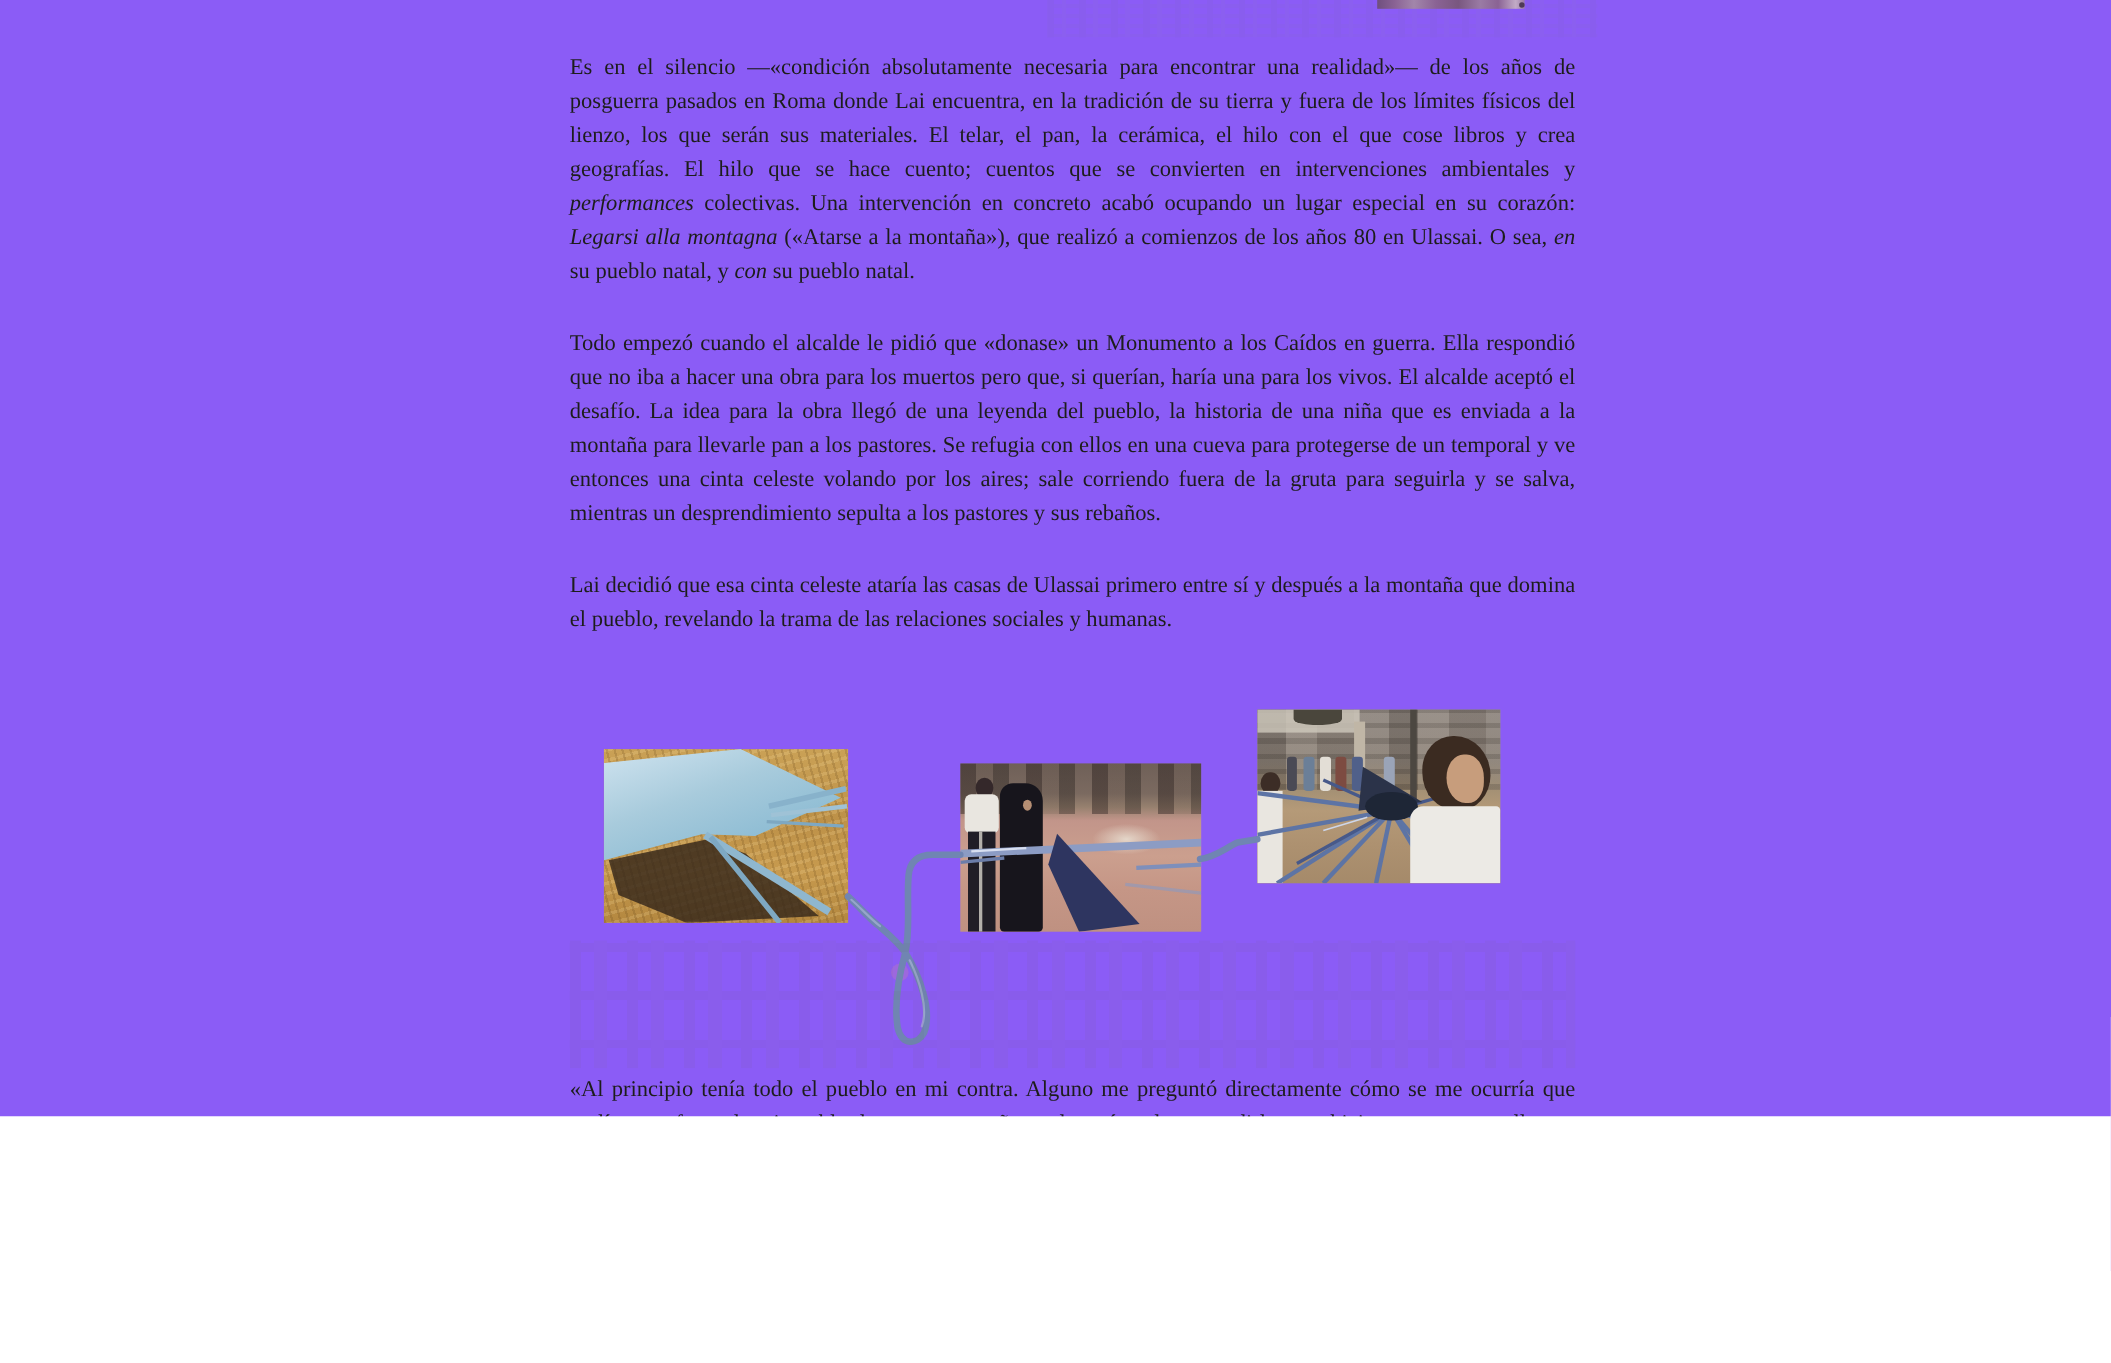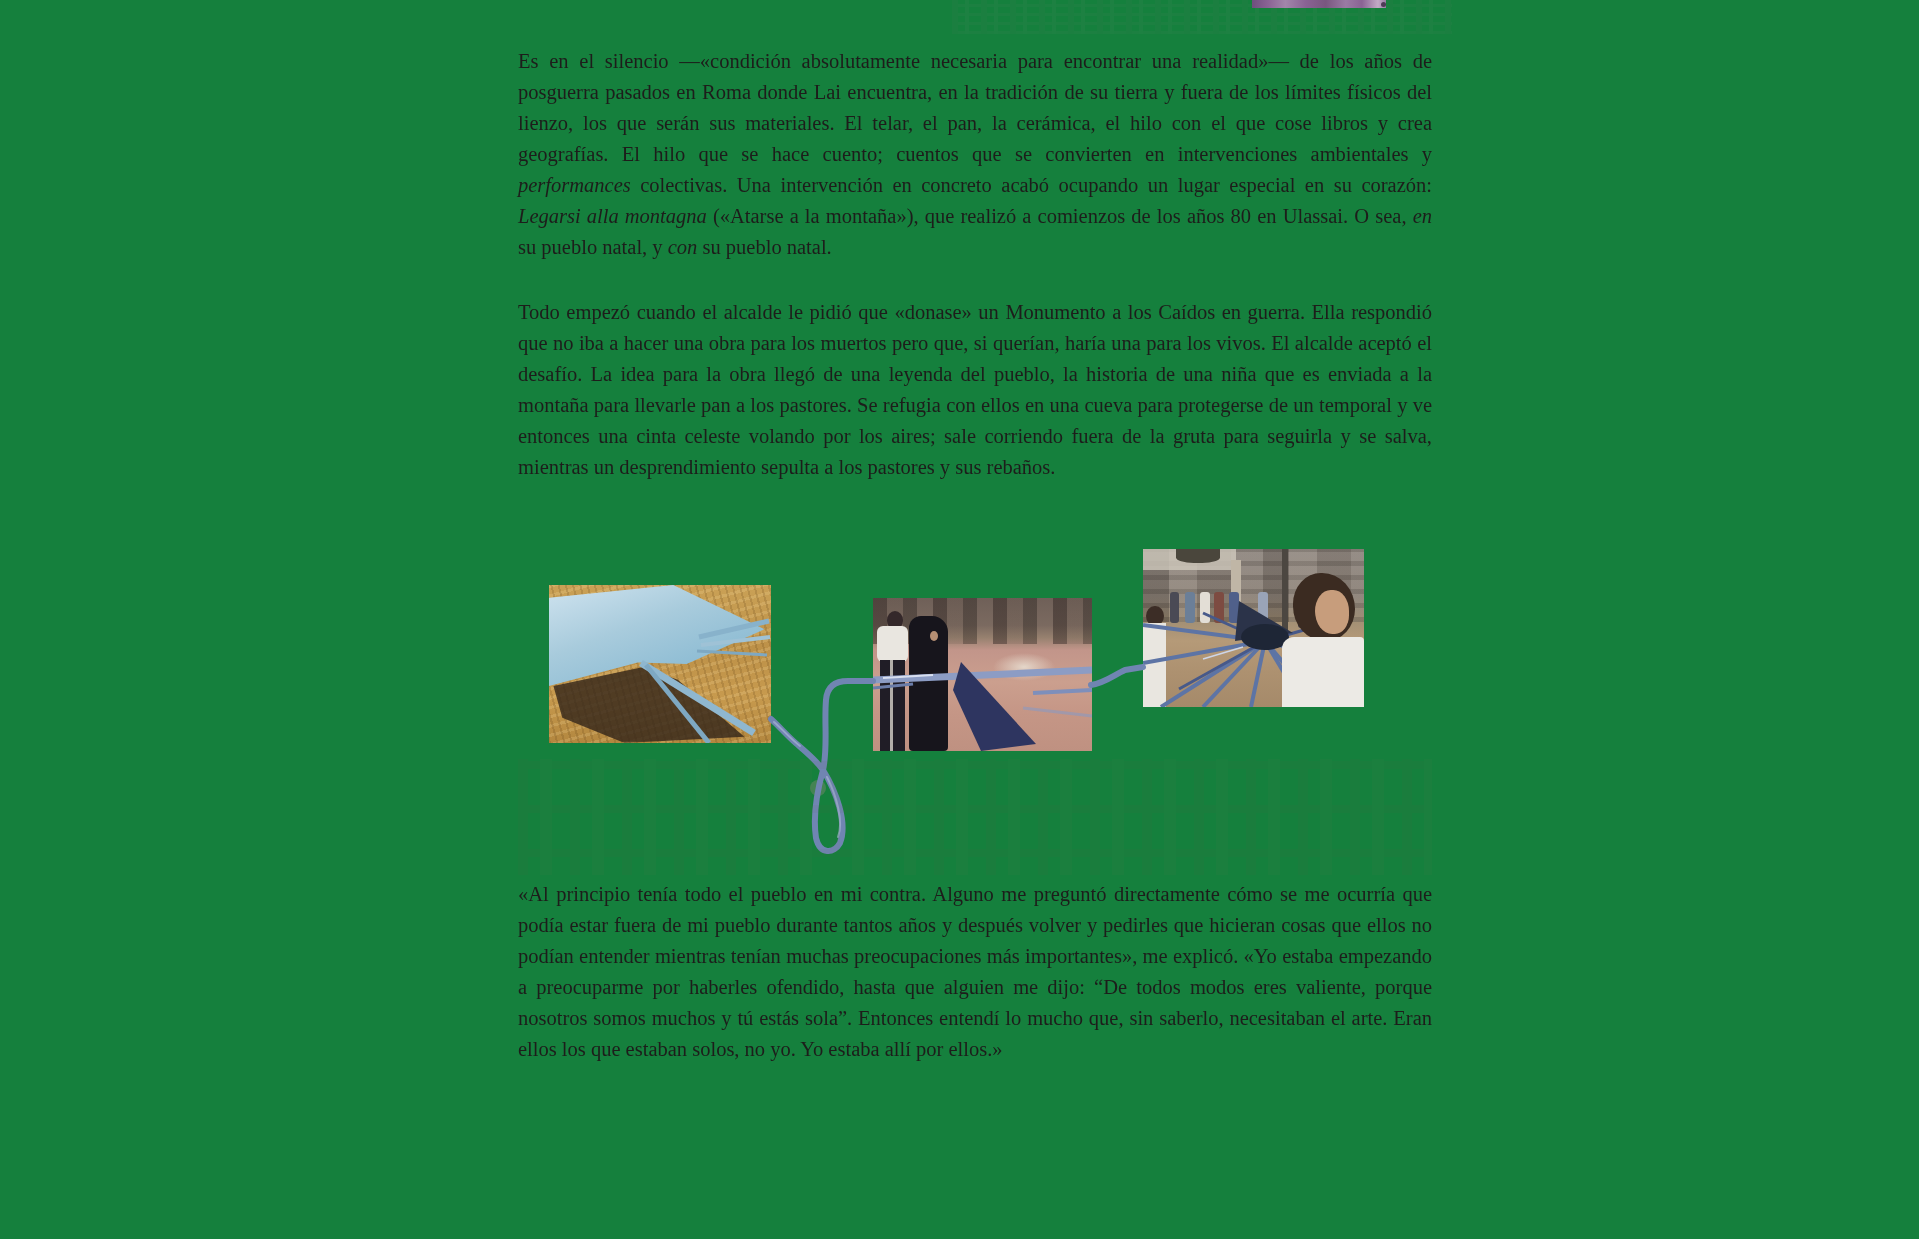--- a/index.html
+++ b/index.html
@@ -1,16 +1,16 @@
 <!DOCTYPE html>
 <html style="--c-text: #1d1d1b; --c-ribbon-blue: #7085b2; --c-purple-fragment: #8a6394; --c-tarp-blue: #8fbdd4; --c-hay-gold: #bd9148; --c-terrain-pink: #c79a8a; --c-village-tan: #b59a78;"><head>
 <meta charset="utf-8">
 <style>
   html,body{margin:0;padding:0;background:#ffffff;}
-  .page{position:relative;width:1919px;height:1239px;background:#15803d;overflow:hidden;
+  .page{position:relative;width:1919px;height:1015px;background:#8b5cf6;overflow:hidden;
         font-family:"Liberation Serif","DejaVu Serif",serif;}
 
   
   .faint-top-band{position:absolute;left:952px;top:0;width:500px;height:34px;opacity:.06;
     background:
       repeating-linear-gradient(90deg,#7a7a7a 0 6px,transparent 6px 13px,#999 13px 17px,transparent 17px 29px),
       repeating-linear-gradient(0deg,#888 0 3px,transparent 3px 9px);}
   .purple-frag{position:absolute;left:1252px;top:0;width:134px;height:8px;
     background:linear-gradient(90deg,#6f4f7e 0%,#8a6394 12%,#a286aa 25%,#8a6394 40%,#79577f 55%,
       #9a7ba4 70%,#8a6394 82%,#c2abc6 94%,#9a7ba4 100%);}
@@ -91,20 +91,21 @@
 <div class="page">
 
   <div class="faint-top-band"></div>
   <div class="purple-frag"></div>
   <div class="purple-dot"></div>
 
   <article class="article">
 
     <p><span>Es en el silencio —«condición absolutamente necesaria para encontrar una realidad»— de los años de posguerra pasados en Roma donde Lai encuentra, en la tradición de su tierra y fuera de los límites físicos del lienzo, los que serán sus materiales. El telar, el pan, la cerámica, el hilo con el que cose libros y crea geografías. El hilo que se hace cuento; cuentos que se convierten en intervenciones ambientales y </span><em>performances</em><span> colectivas. Una intervención en concreto acabó ocupando un lugar especial en su corazón: </span><em>Legarsi alla montagna</em><span> («Atarse a la montaña»), que realizó a comienzos de los años 80 en Ulassai. O sea, </span><em>en</em><span> su pueblo natal, y </span><em>con</em><span> su pueblo natal.</span></p>
     <p><span>Todo empezó cuando el alcalde le pidió que «donase» un Monumento a los Caídos en guerra. Ella respondió que no iba a hacer una obra para los muertos pero que, si querían, haría una para los vivos. El alcalde aceptó el desafío. La idea para la obra llegó de una leyenda del pueblo, la historia de una niña que es enviada a la montaña para llevarle pan a los pastores. Se refugia con ellos en una cueva para protegerse de un temporal y ve entonces una cinta celeste volando por los aires; sale corriendo fuera de la gruta para seguirla y se salva, mientras un desprendimiento sepulta a los pastores y sus rebaños.</span></p>
+    <p><span>Lai decidió que esa cinta celeste ataría las casas de Ulassai primero entre sí y después a la montaña que domina el pueblo, revelando la trama de las relaciones sociales y humanas.</span></p>
 
     <figure class="collage">
 
       <div class="photo photo-1">
         <div class="layer p1-speckle"></div>
         <div class="layer p1-tarp"></div>
         <div class="layer p1-shadow"></div>
         <svg class="layer p1-svg" viewBox="0 0 222 158">
           <path d="M92,78 L205,148" stroke="#8fb7cf" stroke-width="7" fill="none"></path>
           <path d="M97,80 L160,158" stroke="#7ea8c2" stroke-width="5" fill="none"></path>

